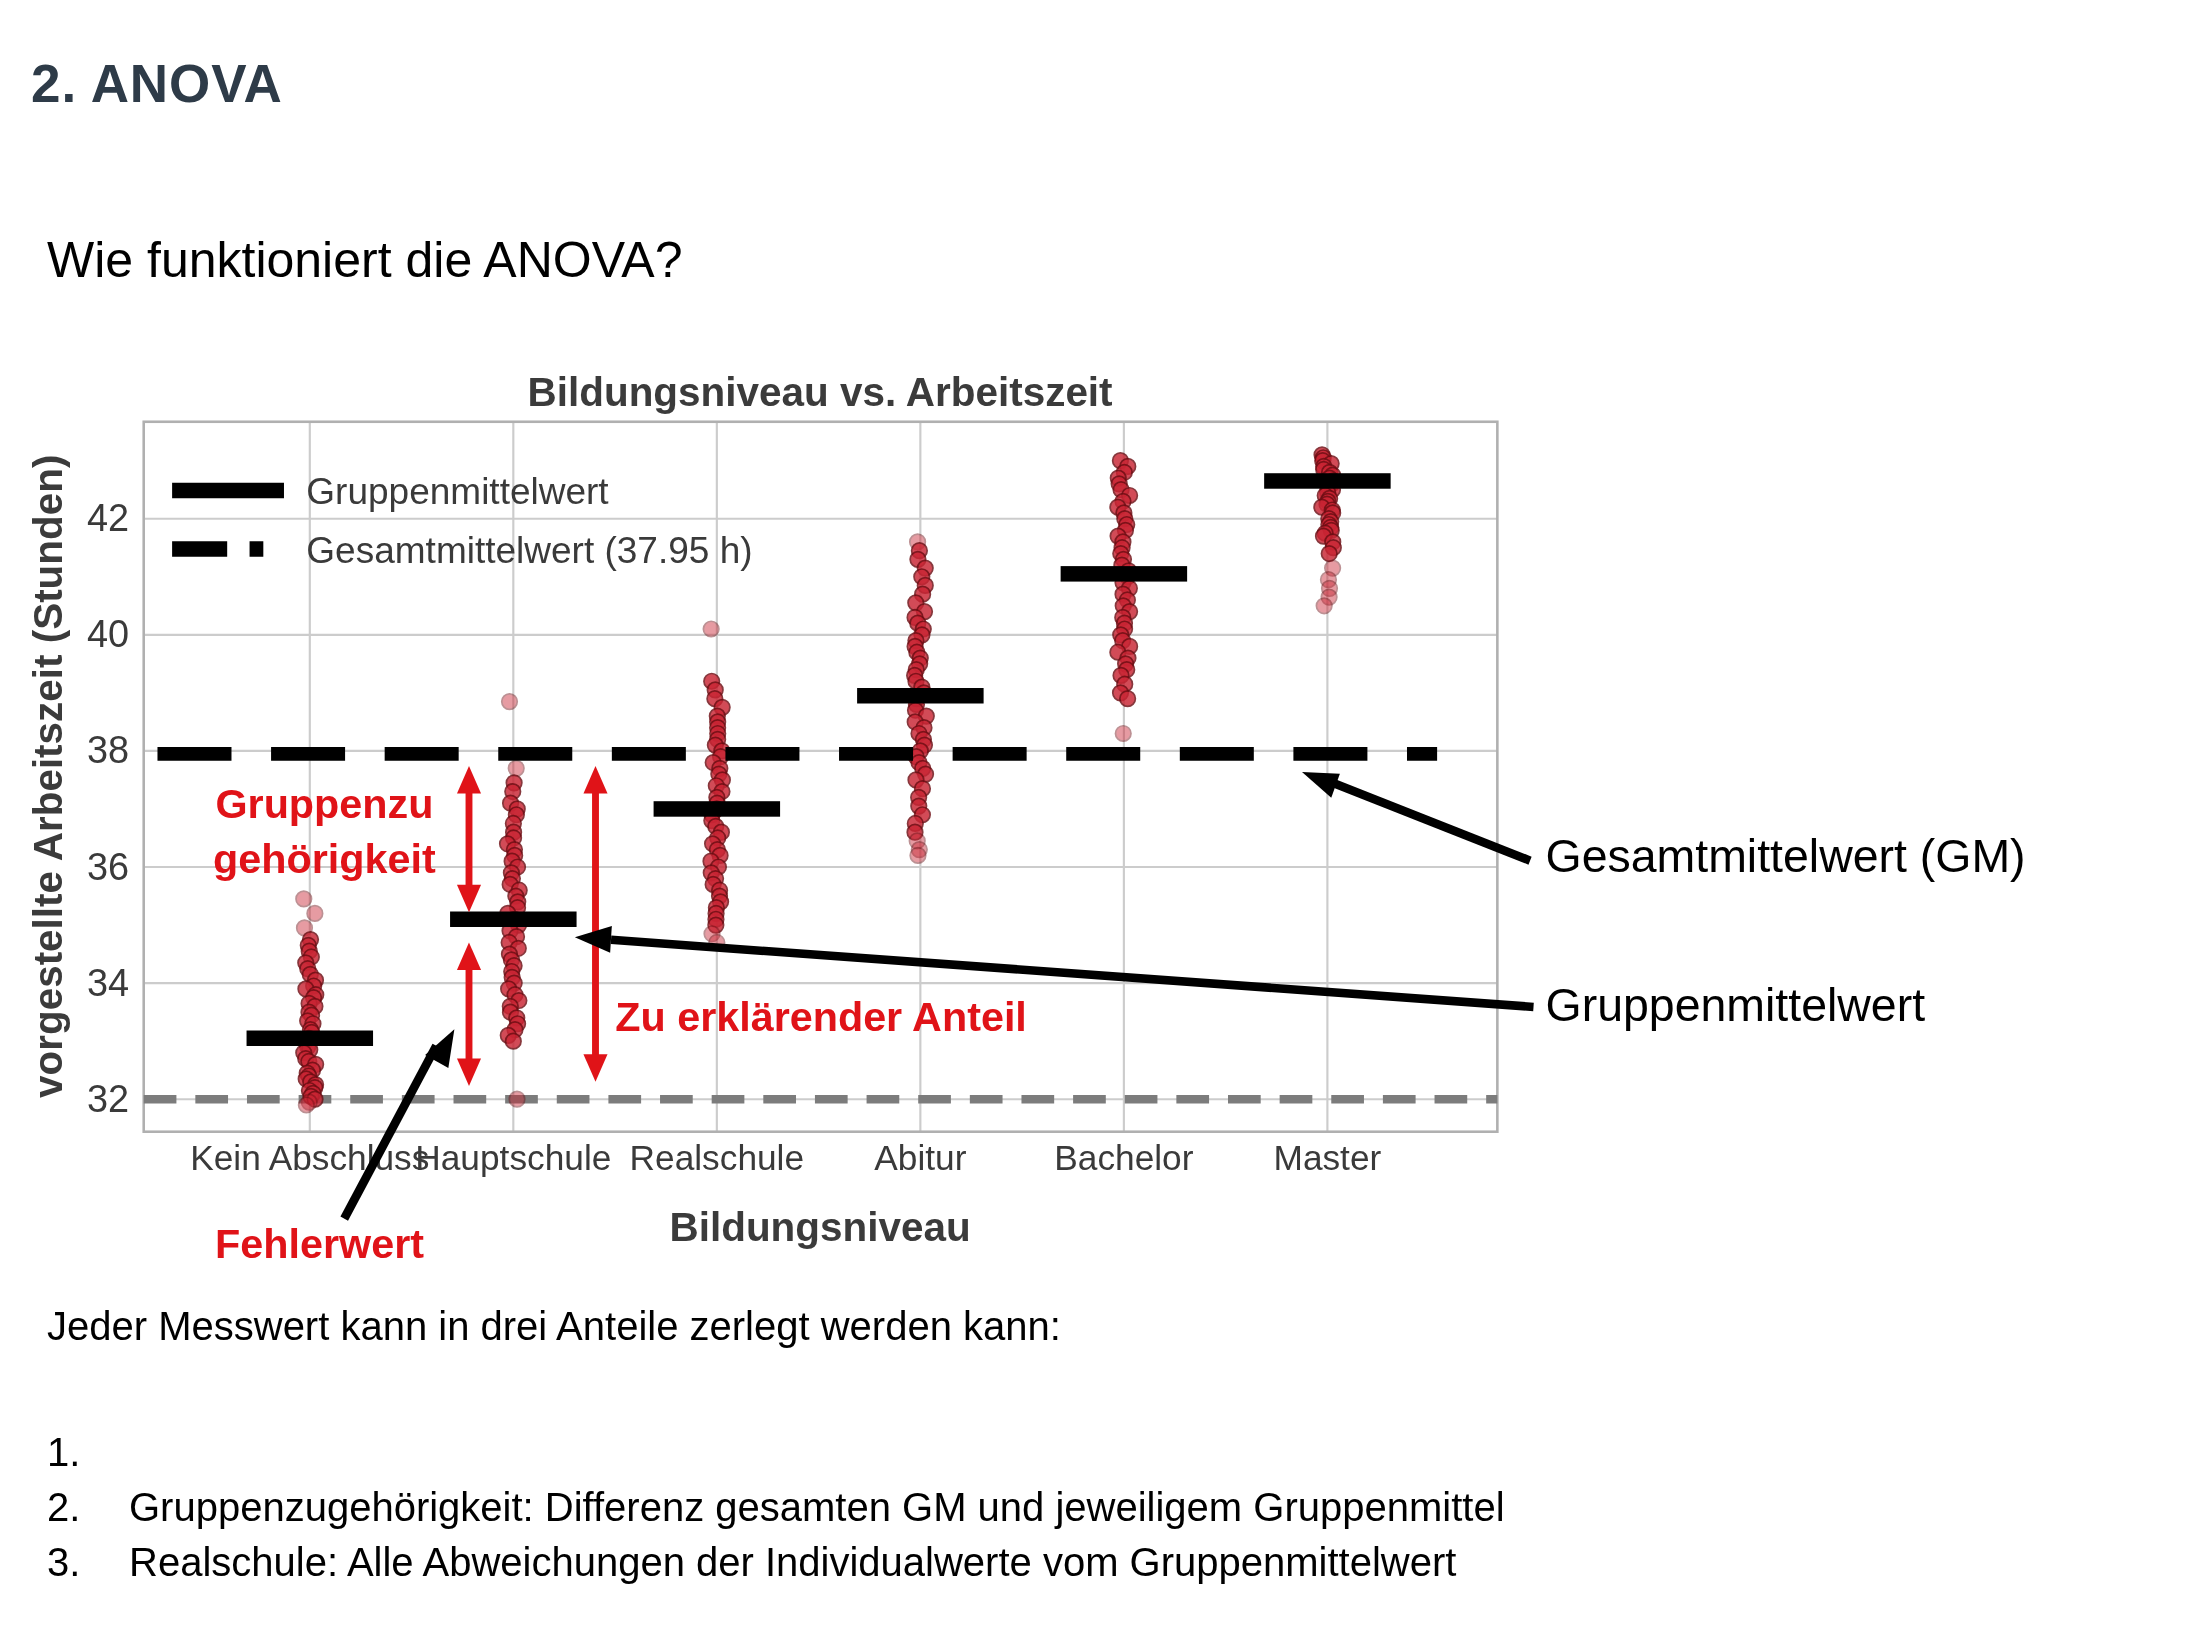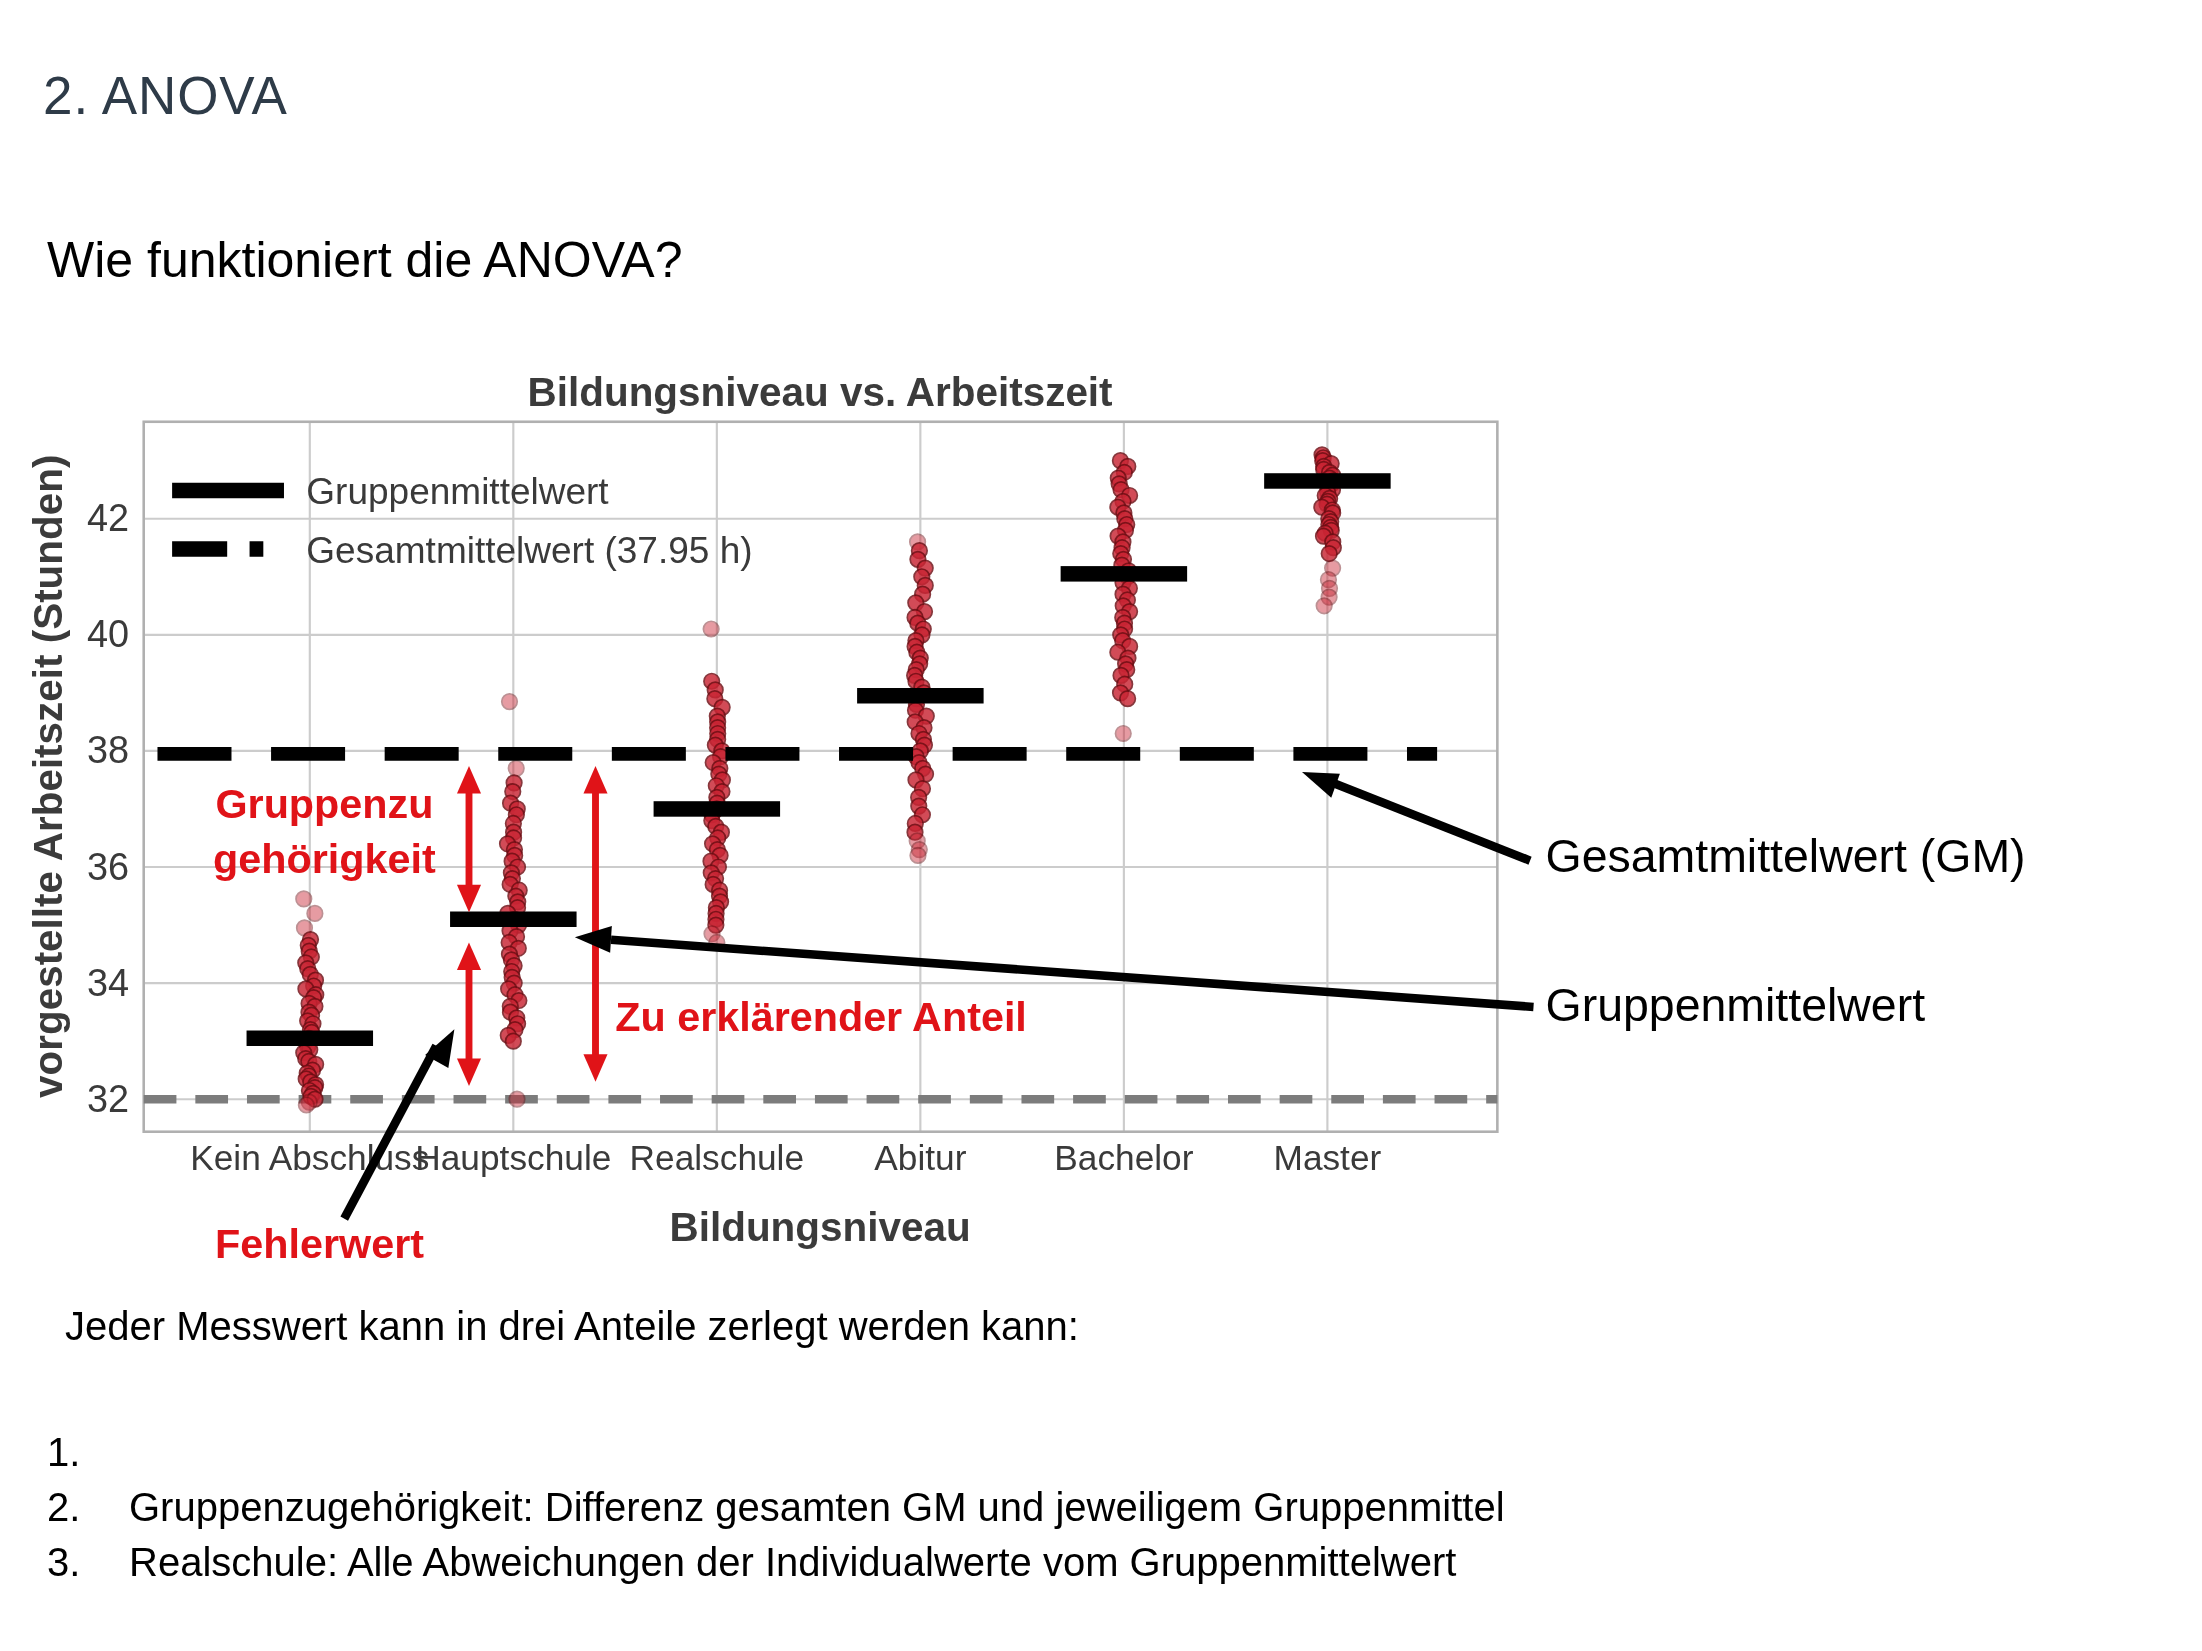--- a/index.html
+++ b/index.html
@@ -1,30 +1,30 @@
 <!DOCTYPE html>
 <html style="font-size:13.8px"><head>
 <meta charset="utf-8">
 <style>
   html,body{margin:0;padding:0;background:#ffffff;}
   .canvas{
     position:relative;width:2203px;height:1652px;background:#ffffff;overflow:hidden;
     font-family:"Liberation Sans",sans-serif;
   }
   .page-title{
-    position:absolute;left:31px;top:53px;margin:12px;
-    font-size:53px;font-weight:normal;color:#2e3b48;letter-spacing:0.9px;text-align:right;
+    position:absolute;left:31px;top:53px;margin:0;
+    font-size:53px;font-weight:bold;color:#2e3b48;letter-spacing:0.9px;text-align:right;
   }
   .section-question{
     position:absolute;left:47px;top:231px;margin:0;
     font-size:50px;font-weight:normal;color:#000000;
   }
   .chart-svg{position:absolute;left:0;top:0;}
   .intro-paragraph{
-    position:absolute;left:65px;top:1304px;margin:0;
+    position:absolute;left:47px;top:1304px;margin:0;
     font-size:40px;color:#000000;
   }
   .numbered-list{position:absolute;left:47px;top:1430px;width:1979px;}
   .list-row{display:grid;grid-template-columns:82px auto;height:55px;align-items:baseline;}
   .list-num,.list-text{font-size:40px;color:#000000;}
 </style>
 </head>
 <body>
 
 <div class="canvas">

